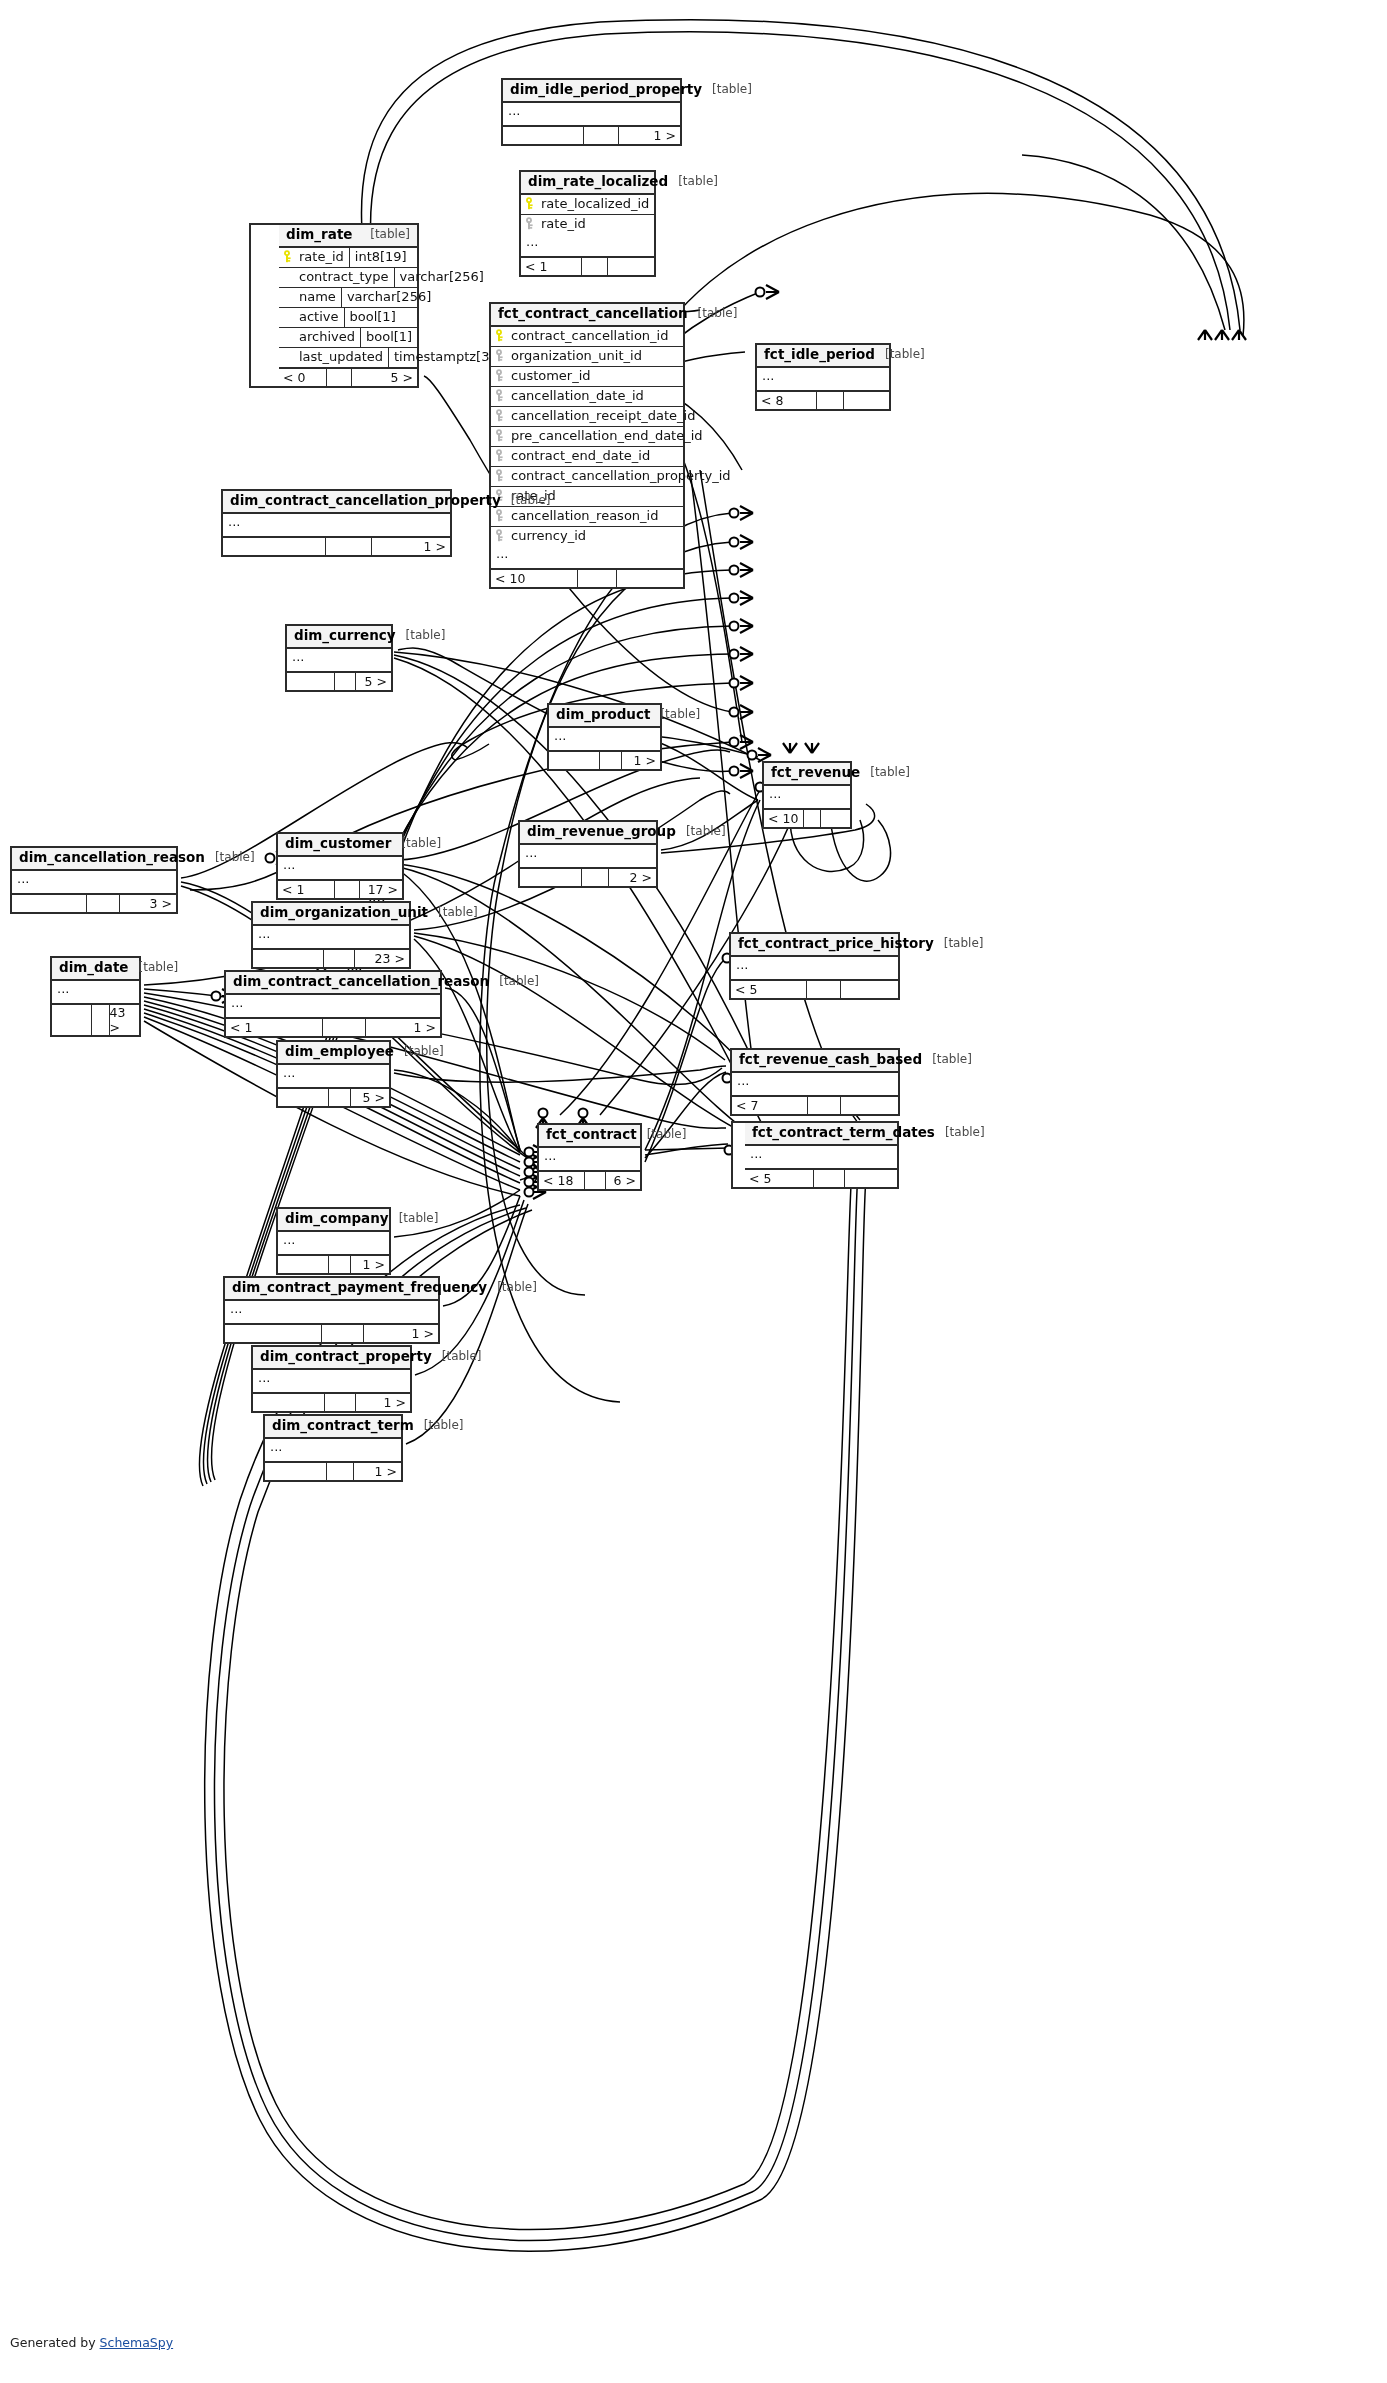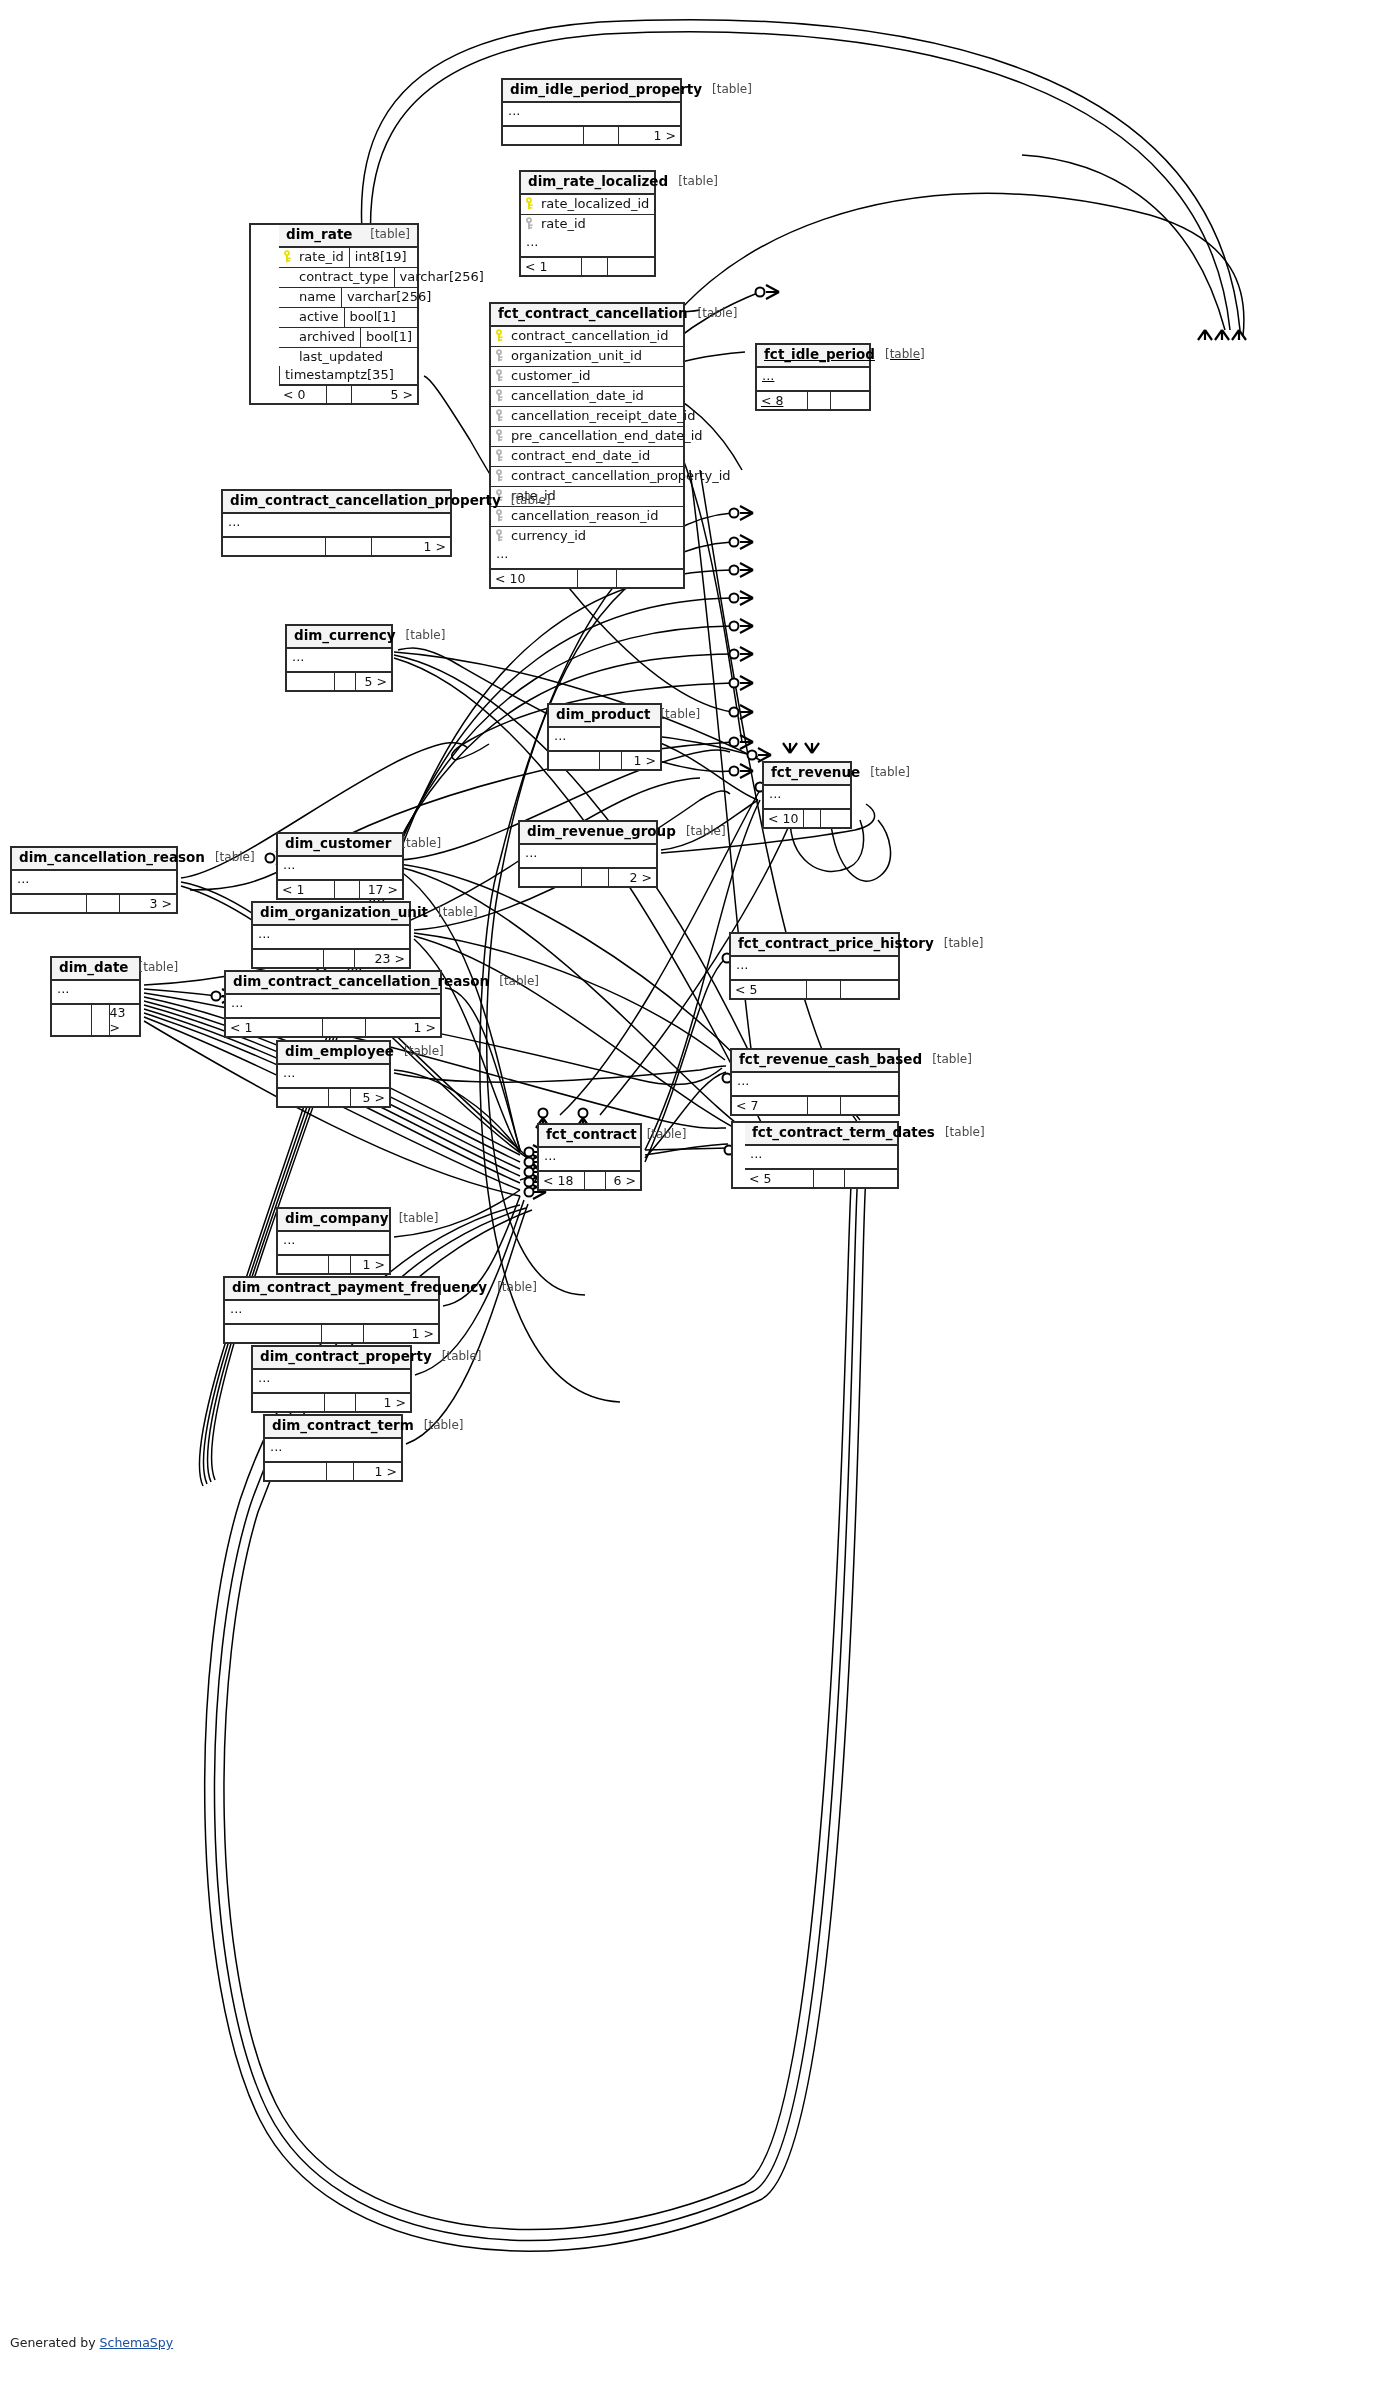--- a/index.html
+++ b/index.html
@@ -408,21 +408,21 @@
           </div>
           <div class="celltype" style="width: 96px;">bool[1]</div>
         </div>
         <div class="row">
           <div class="cellname">
             <span class="key"></span>
             <span>archived</span>
           </div>
           <div class="celltype" style="width: 96px;">bool[1]</div>
         </div>
-        <div class="row" style="border-bottom: 2px solid rgb(43, 43, 43); flex-direction: column;">
+        <div class="row" style="border-bottom: 2px solid rgb(43, 43, 43);">
           <div class="cellname">
             <span class="key"></span>
             <span>last_updated</span>
           </div>
           <div class="celltype" style="width: 96px;">timestamptz[35]</div>
         </div>
       </div>
       <div class="tfoot" style="border-top: 0px;">
         <div class="fc left" style="width: 34%;">&lt; 0</div>
         <div class="fc left" style="width: 18%;"></div>
@@ -590,21 +590,21 @@
           </div>
         </div>
       </div>
       <div class="rowplain ellipsis" style="height: 17px;">...</div>
       <div class="tfoot" style="border-top: none;">
         <div class="fc left" style="width: 45%;">&lt; 10</div>
         <div class="fc left" style="width: 20%;"></div>
         <div class="fc right" style="width: 35%;"></div>
       </div>
     </div>
-    <div class="tbl" style="left: 755px; top: 343px; width: 116px; text-decoration: underline;">
+    <div class="tbl" style="left: 755px; top: 343px; width: 136px;">
       <div class="thead">
         <span class="tname">fct_idle_period</span>
         <span class="ttag">[table]</span>
       </div>
       <div class="rows"></div>
       <div class="rowplain ellipsis" style="height: 17px;">...</div>
       <div class="tfoot" style="border-top: none;">
         <div class="fc left" style="width: 45%;">&lt; 8</div>
         <div class="fc left" style="width: 20%;"></div>
         <div class="fc right" style="width: 35%;"></div>

